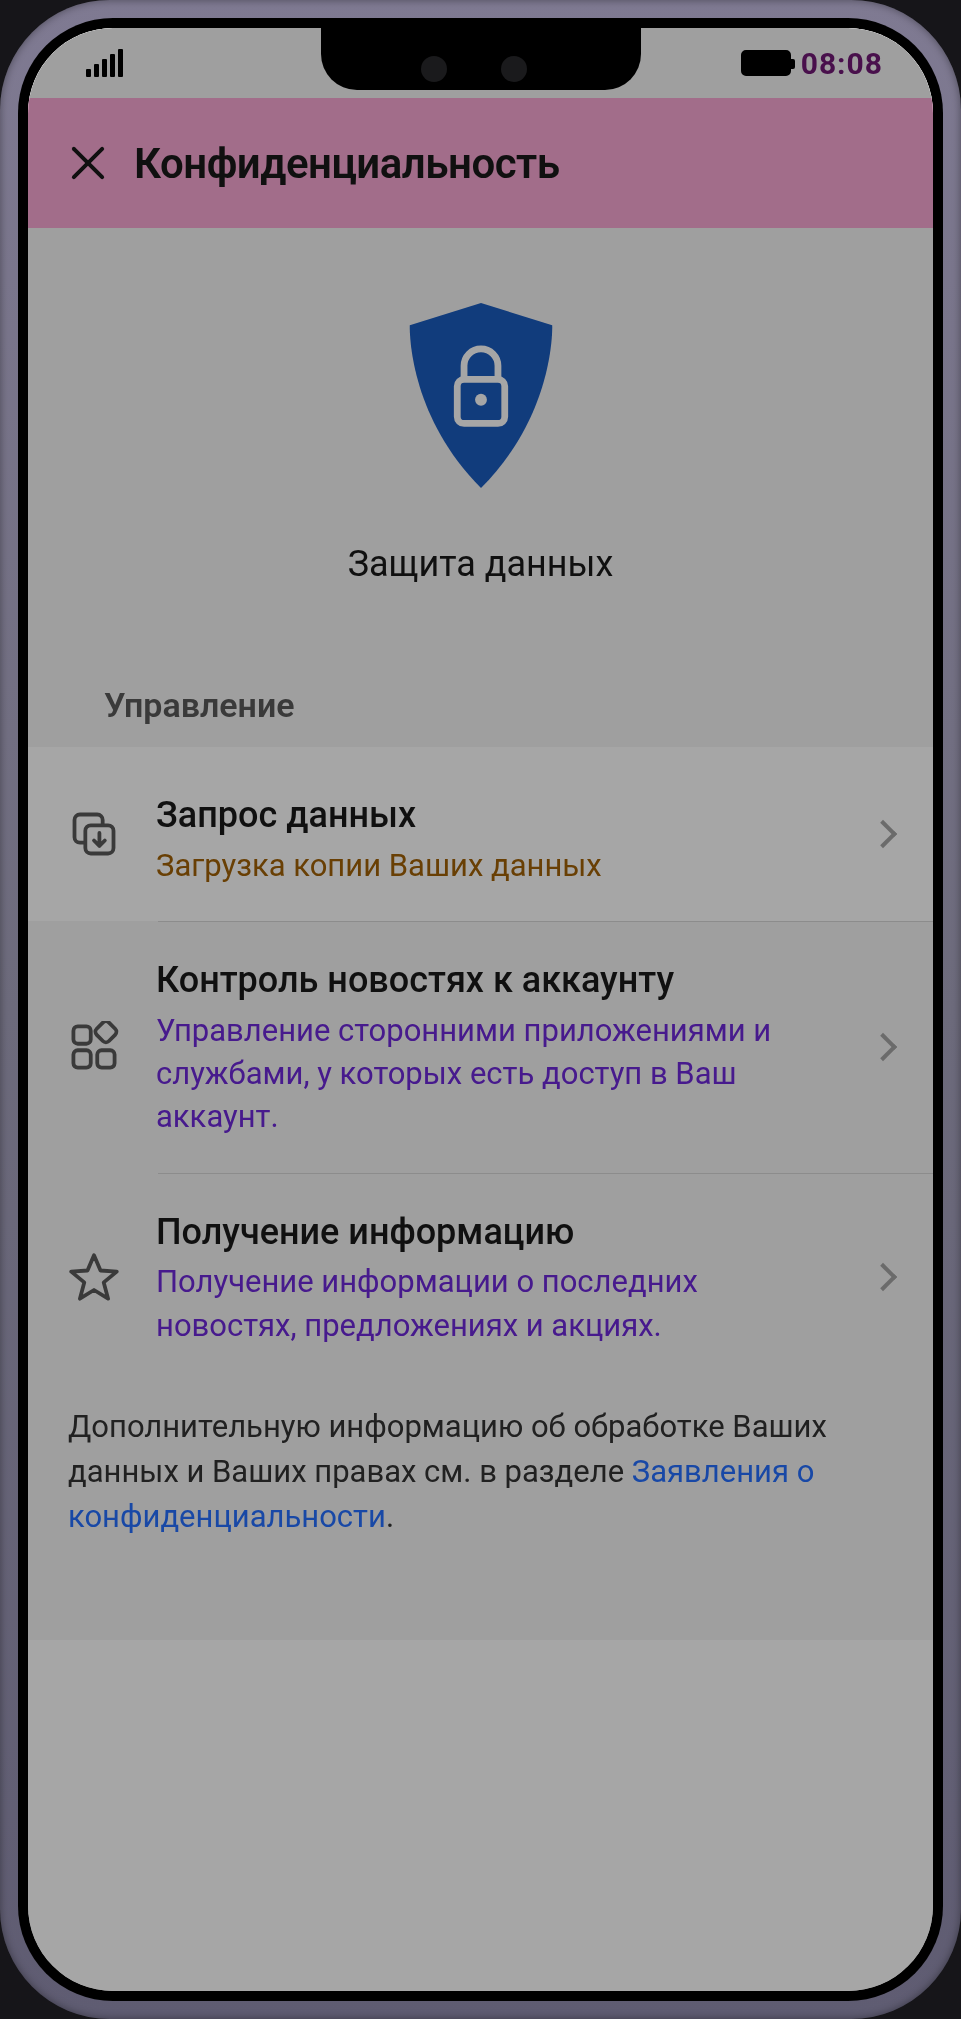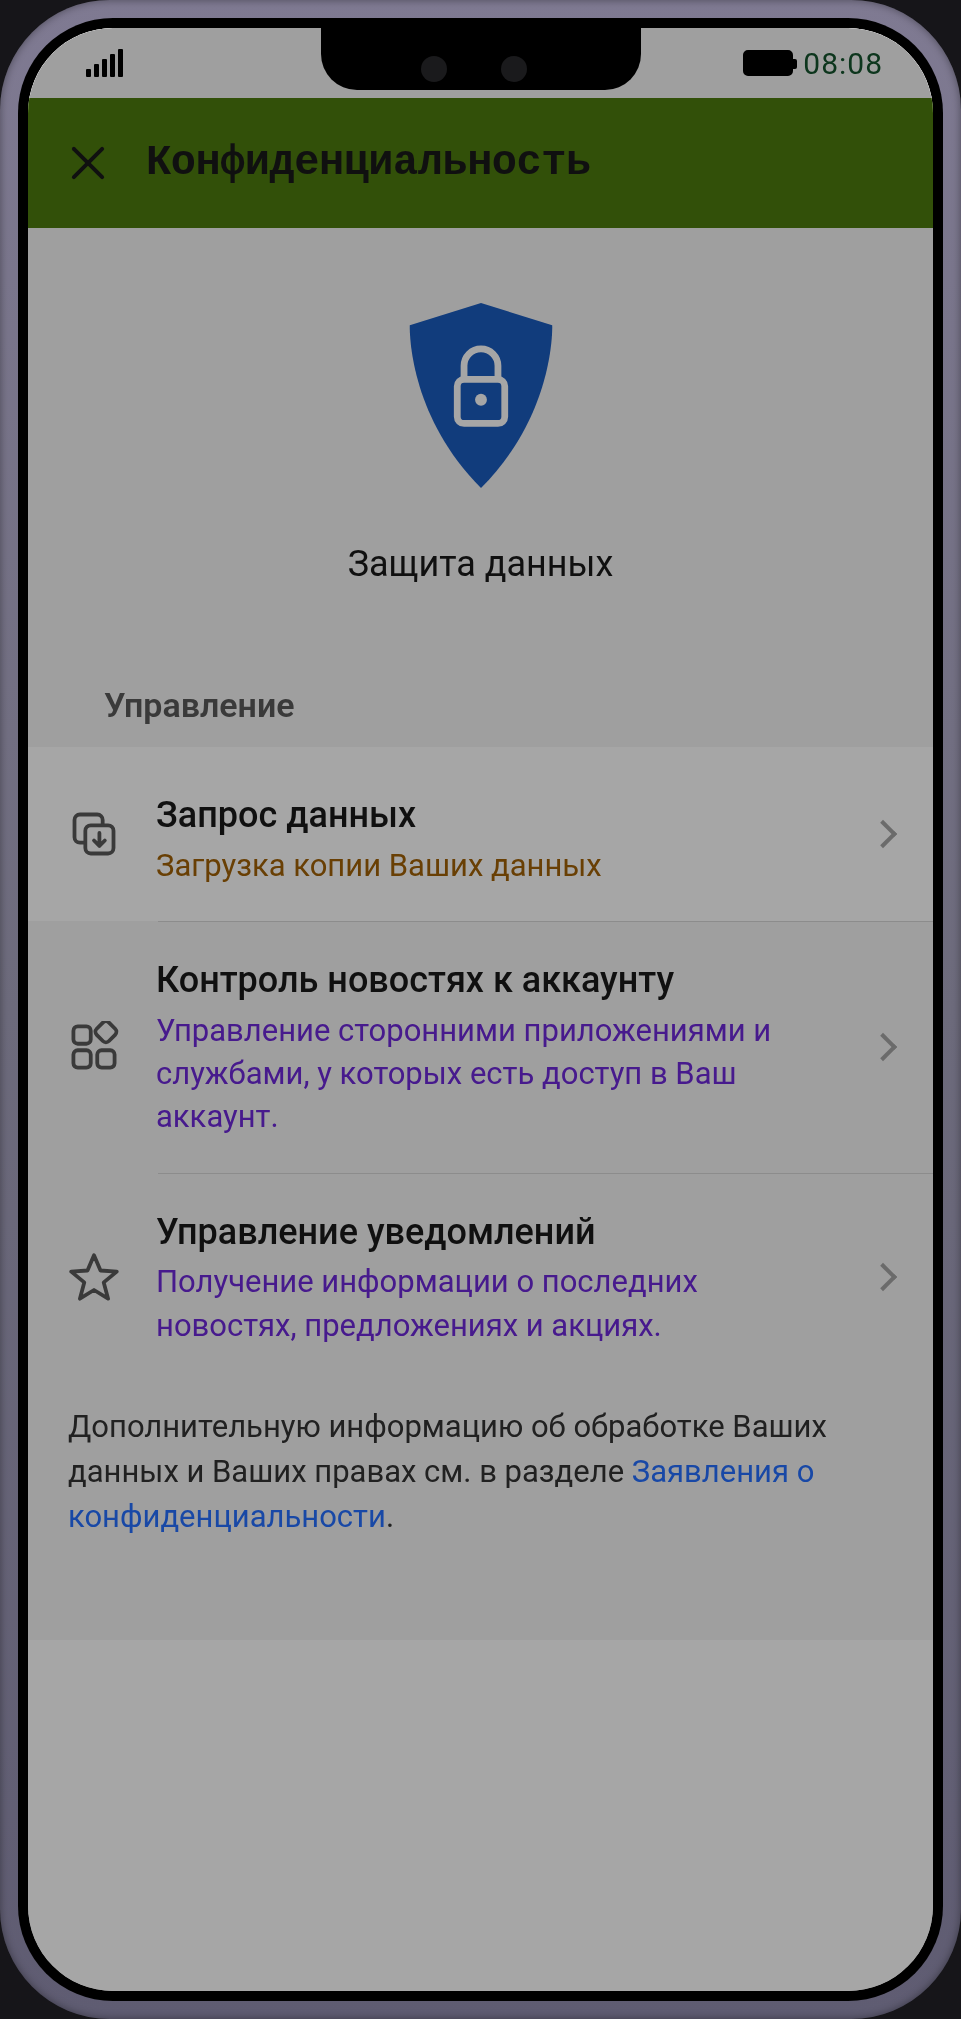--- a/index.html
+++ b/index.html
@@ -110,34 +110,33 @@
       position: absolute;
       right: -7px;
       top: 6px;
       width: 4px;
       height: 10px;
       background: #000;
       border-radius: 0 2px 2px 0;
     }
     .time {
       font-size: 30px;
-      font-weight: 400;
-      color: #14532d;
+      font-weight: 700;
+      color: #701a75;
       letter-spacing: 1px;
     }
     .app-header {
       height: 130px;
       display: flex;
       align-items: center;
       padding: 0 38px;
-      background: #4d7c0f;
-      gap: 36px;
+      background: #f9a8d4;
+      gap: 24px;
       position: relative;
       z-index: 3;
-      font-family: Liberation Mono, monospace;
     }
     .close-x {
       width: 44px;
       height: 44px;
       position: relative;
       cursor: pointer;
     }
     .close-x::before, .close-x::after {
       content: "";
       position: absolute;
@@ -315,21 +314,21 @@
           <div class="chevron"></div>
         </div>
 
         <div class="menu-divider"></div>
 
         <div class="menu-item">
           <svg class="menu-icon" viewBox="0 0 48 48">
             <path d="M24 4 L30 18 L45 19 L33 29 L37 44 L24 36 L11 44 L15 29 L3 19 L18 18 Z" fill="none" stroke="#5a5a5a" stroke-width="3.5" stroke-linejoin="round"></path>
           </svg>
           <div class="menu-text">
-            <div class="menu-title">Управление уведомлений</div>
+            <div class="menu-title">Получение информацию</div>
             <div class="menu-sub">Получение информации о последних новостях, предложениях и акциях.</div>
           </div>
           <div class="chevron"></div>
         </div>
 
         <div class="footer-note">
           <span>Дополнительную информацию об обработке Ваших данных и Ваших правах см. в разделе </span><span class="link">Заявления о конфиденциальности</span><span>.</span>
         </div>
       </div>
 

